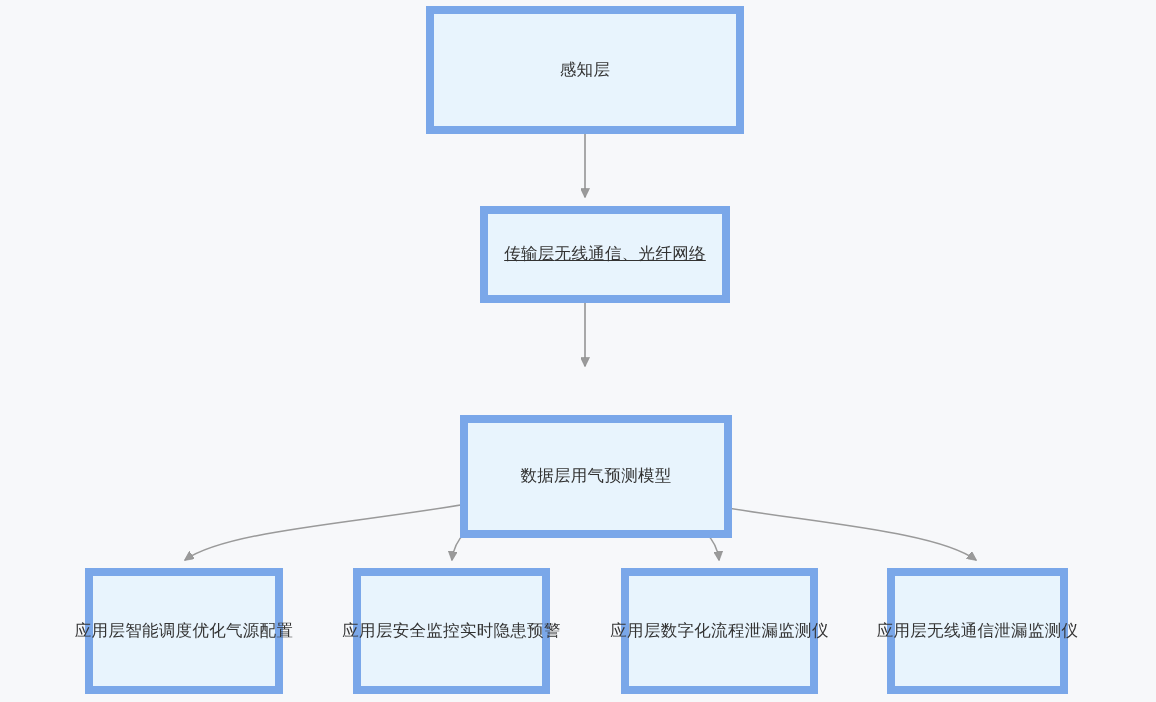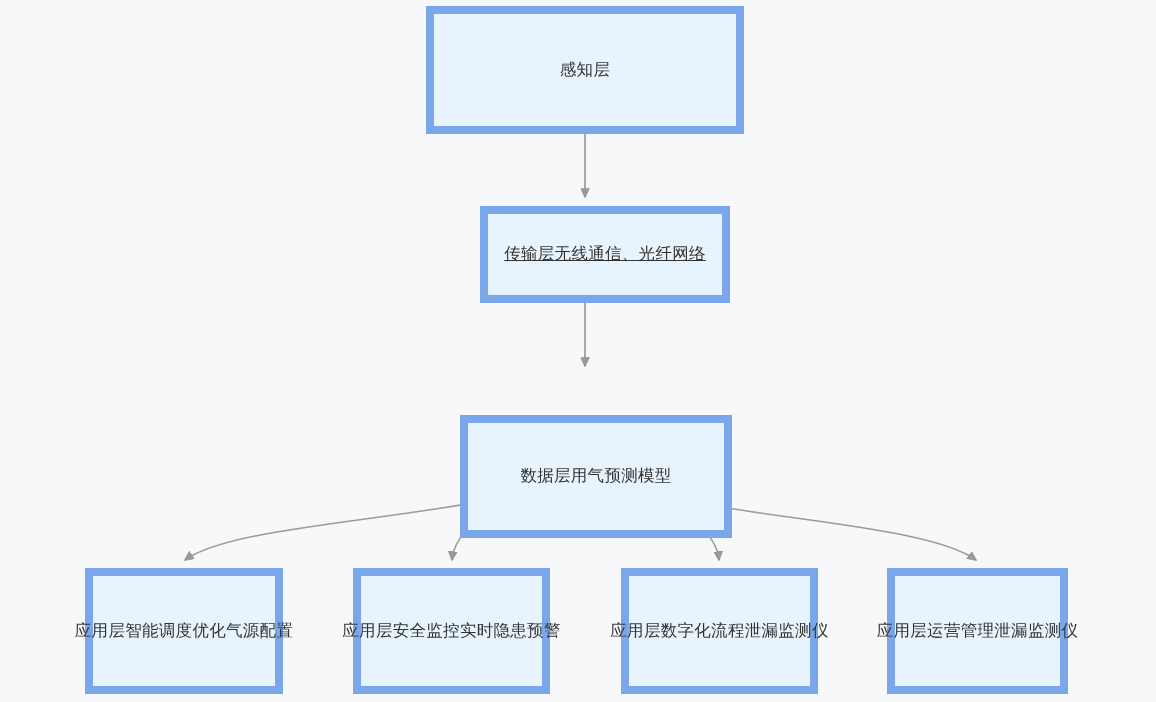--- a/index.html
+++ b/index.html
@@ -99,17 +99,17 @@
   </div>
 
   <div class="node" style="left: 621px; top: 568px; width: 197px; height: 126px; background: rgb(232, 244, 253); border-color: rgb(122, 167, 233); color: rgb(51, 51, 51);">
     <span class="line">应用层</span>
     <span class="line">数字化流程</span>
     <span class="line">泄漏监测仪</span>
   </div>
 
   <div class="node" style="left: 887px; top: 568px; width: 181px; height: 126px; background: rgb(232, 244, 253); border-color: rgb(122, 167, 233); color: rgb(51, 51, 51);">
     <span class="line">应用层</span>
-    <span class="line">运营管理</span>
+    <span class="line">无线通信</span>
     <span class="line">泄漏监测仪</span>
   </div>
 
 </div>
 
 </body></html>

